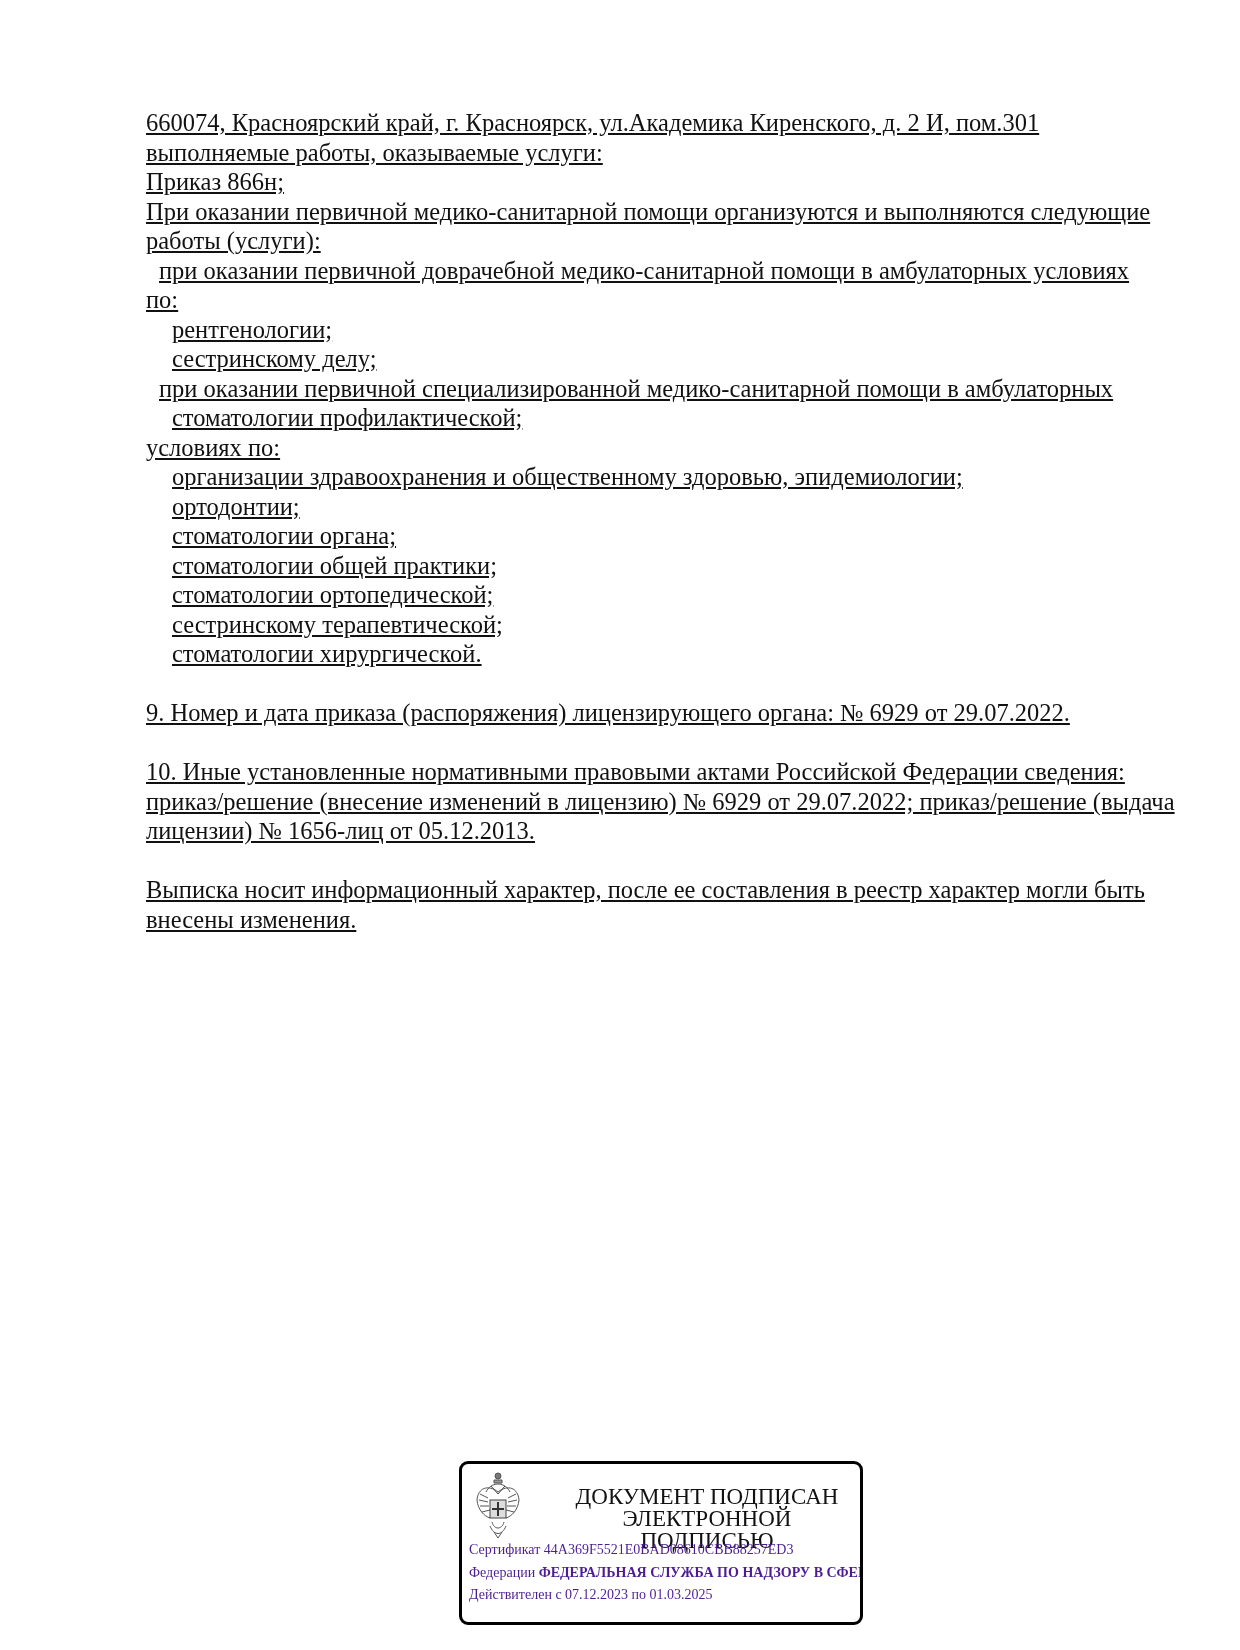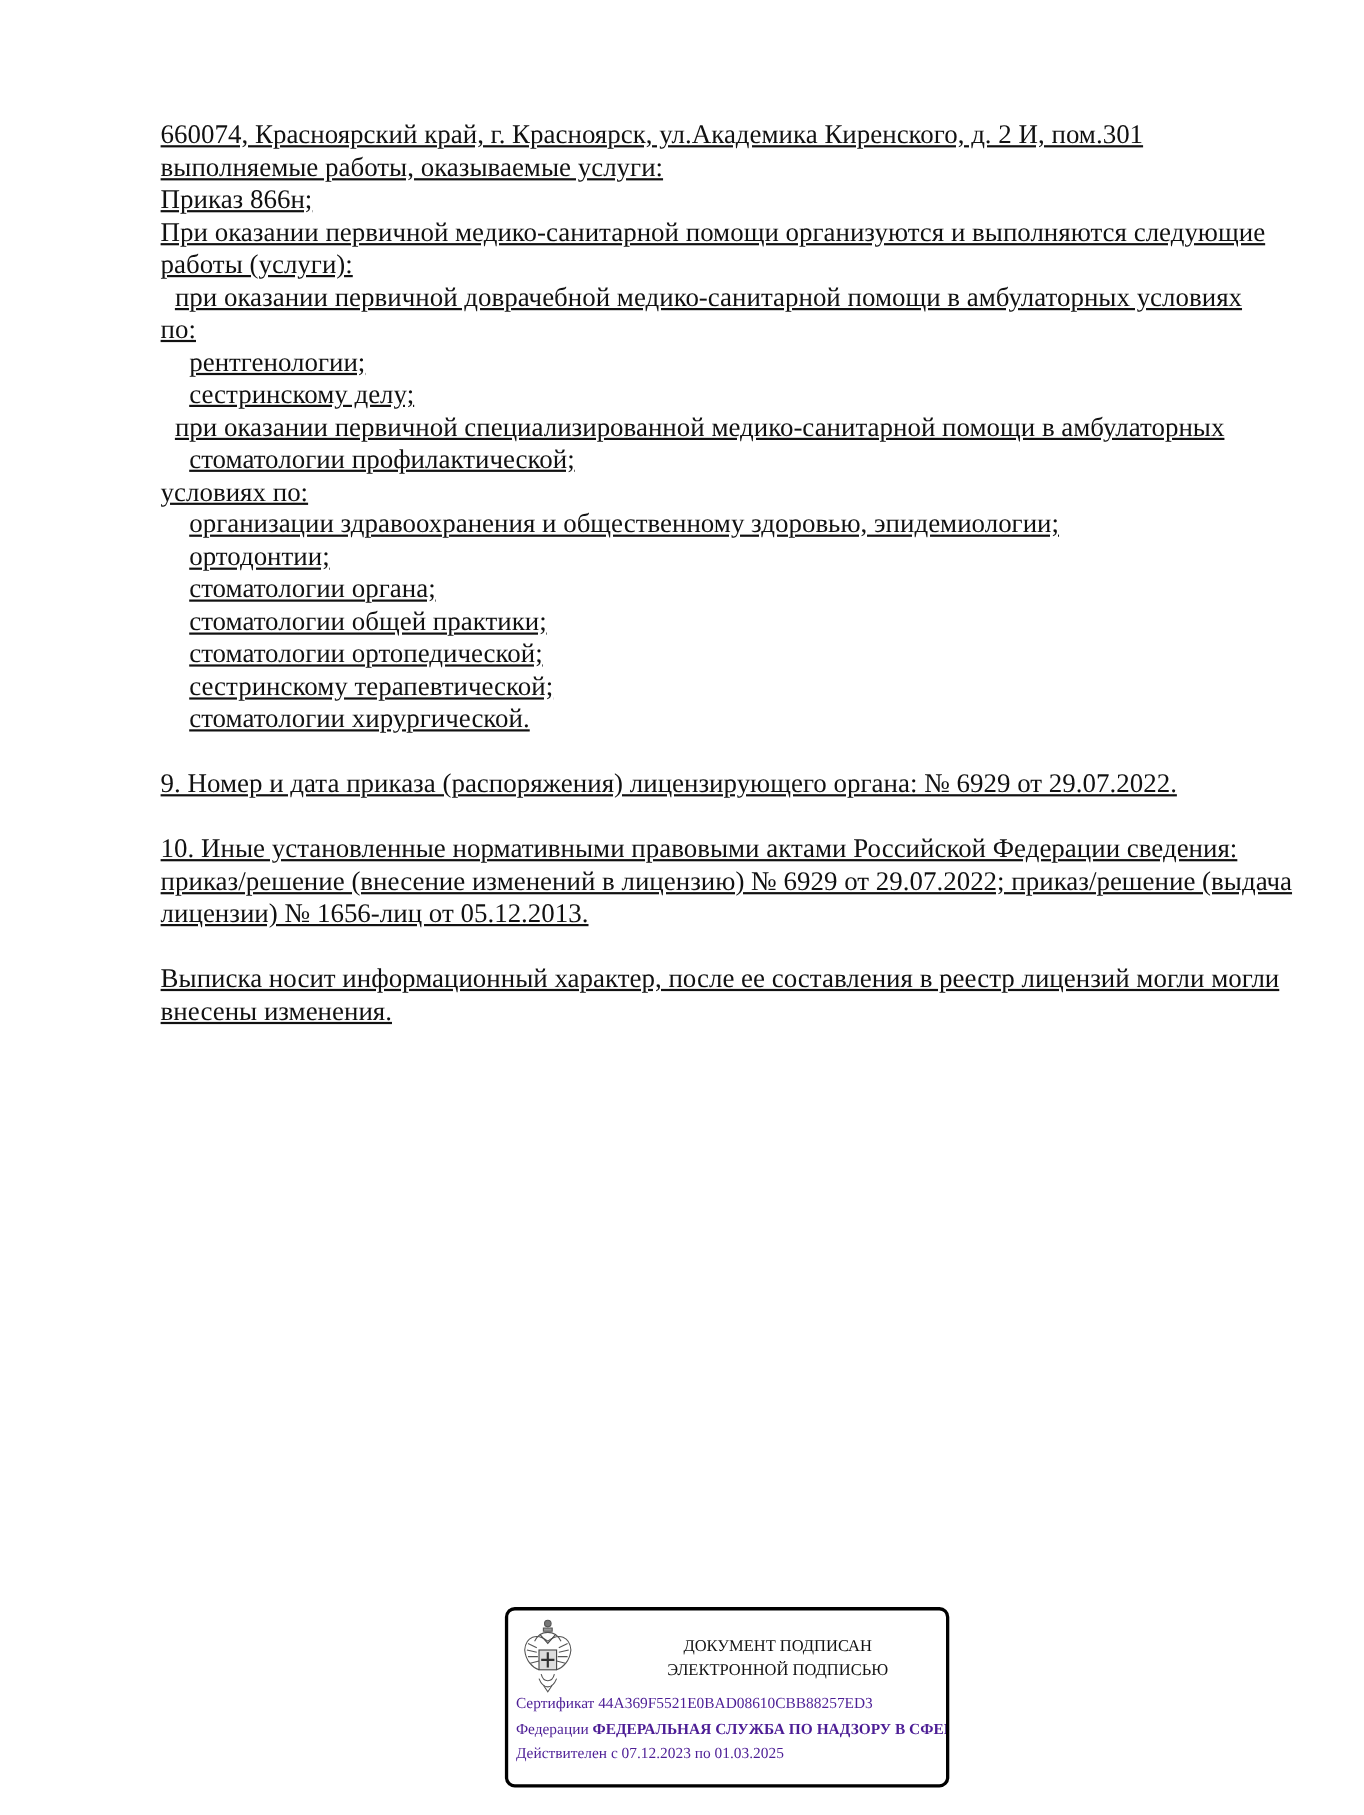--- a/index.html
+++ b/index.html
@@ -19,21 +19,21 @@
     .gap { height: 29.5px; }
 
     .stamp {
       position: absolute; left: 459px; top: 1461px; width: 404px; height: 164px;
       border: 3px solid #000000; border-radius: 9px; box-sizing: border-box;
       overflow: hidden; background: #ffffff;
     }
     .emblem { position: absolute; left: 12px; top: 6px; width: 48px; height: 70px; }
     .stamp-title {
       position: absolute; left: 100px; top: 22px; width: 290px; text-align: center;
-      font-size: 15px; line-height: 22px; color: #111111;
+      font-size: 23px; line-height: 22px; color: #111111;
     }
     .stamp-info {
       position: absolute; left: 7px; top: 75px; width: 460px;
       font-size: 14px; line-height: 22.5px; color: #4c1d95; white-space: nowrap;
     }
     .bold { font-weight: bold; }
   </style>
 </head>
 <body>
 
@@ -63,21 +63,21 @@
     <div class="gap"></div>
     <div class="line">9. Номер и дата приказа (распоряжения) лицензирующего органа: № 6929 от 29.07.2022.</div>
     <div class="gap"></div>
     <div>
       <div class="line">10. Иные установленные нормативными правовыми актами Российской Федерации сведения:</div>
       <div class="line">приказ/решение (внесение изменений в лицензию) № 6929 от 29.07.2022; приказ/решение (выдача</div>
       <div class="line">лицензии) № 1656-лиц от 05.12.2013.</div>
     </div>
     <div class="gap"></div>
     <div>
-      <div class="line">Выписка носит информационный характер, после ее составления в реестр лицензий могли могли</div>
+      <div class="line">Выписка носит информационный характер, после ее составления в реестр характер могли быть</div>
       <div class="line">внесены изменения.</div>
     </div>
   </div>
 
   <div class="stamp">
     <div class="emblem">
       <svg width="48" height="70" viewBox="0 0 48 70">
         <g fill="none" stroke="#555" stroke-width="1">
           <circle cx="24" cy="6" r="3" fill="#777"></circle>
           <path d="M20 10 h8 v3 h-8z" fill="#999"></path>

